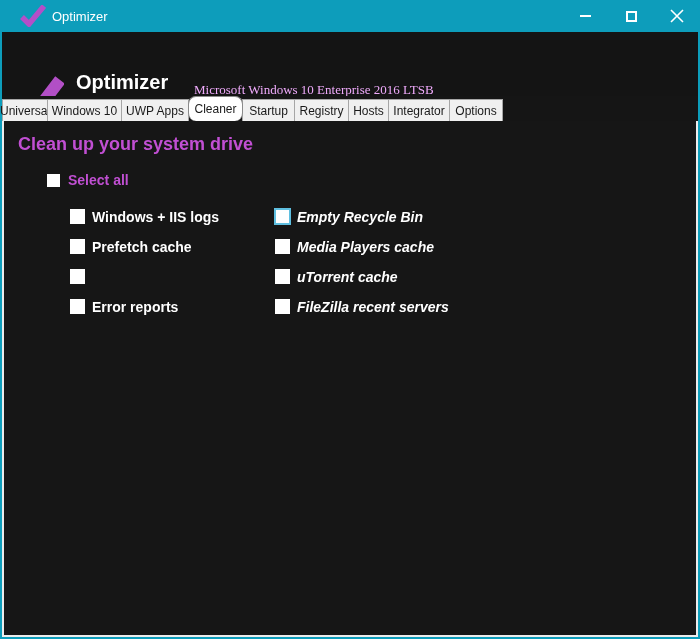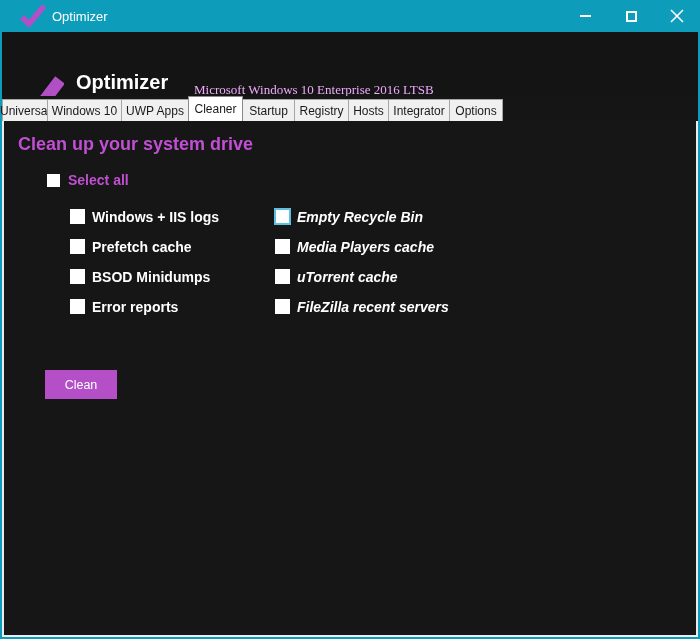--- a/index.html
+++ b/index.html
@@ -60,21 +60,21 @@
   }
   .tab {
     height: 22px; background: #f0f0f0; color: #1a1a1a;
     border: 1px solid #a6a6a6; border-bottom: none;
     margin-right: -1px;
     font-size: 12px; display: flex; align-items: center; justify-content: center;
     white-space: nowrap; cursor: default;
   }
   .tab.active {
     height: 25px; background: #ffffff; border-color: #8a8a8a;
-    position: relative; z-index: 2;
+    position: relative; z-index: 2; border-radius: 8px;
   }
   
   .content {
     position: absolute; top: 121px; left: 2px; right: 2px; bottom: 2px;
     background: #161616;
     border: 2px solid #ececec; border-top: none;
   }
   .page-title {
     position: absolute; left: 14px; top: 13px;
     color: #C14FD3; font-size: 18px; font-weight: 600; white-space: nowrap;
@@ -163,21 +163,20 @@
       <div class="cb-row">
         <span class="cb-box"></span>
         <span class="cb-label">Windows + IIS logs</span>
       </div>
       <div class="cb-row">
         <span class="cb-box"></span>
         <span class="cb-label">Prefetch cache</span>
       </div>
       <div class="cb-row">
         <span class="cb-box"></span>
-        <span class="cb-label">BSOD Minidumps</span>
       </div>
       <div class="cb-row">
         <span class="cb-box"></span>
         <span class="cb-label">Error reports</span>
       </div>
     </div>
 
     <div class="cb-col right">
       <div class="cb-row">
         <span class="cb-box focused"></span>
@@ -190,16 +189,15 @@
       <div class="cb-row">
         <span class="cb-box"></span>
         <span class="cb-label">uTorrent cache</span>
       </div>
       <div class="cb-row">
         <span class="cb-box"></span>
         <span class="cb-label">FileZilla recent servers</span>
       </div>
     </div>
 
-    <button class="clean-btn">Clean</button>
   </div>
 
 </div>
 
 </body></html>

